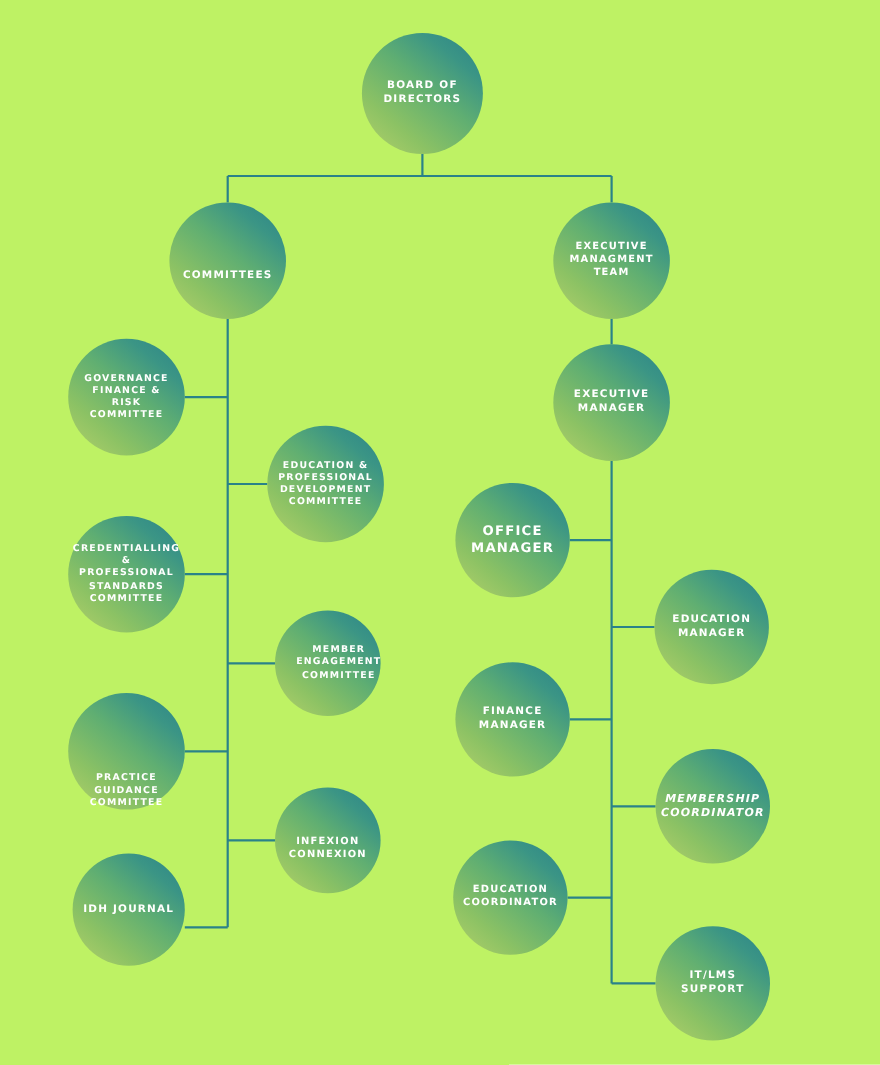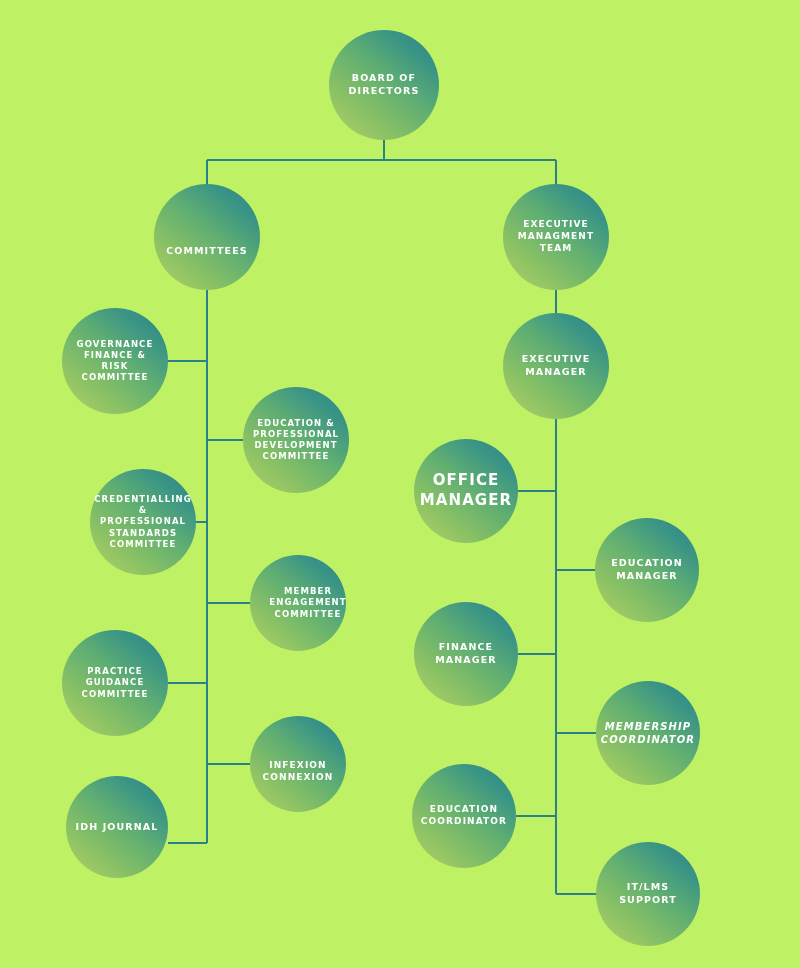--- a/index.html
+++ b/index.html
@@ -81,27 +81,27 @@
       <div class="node" style="left: 503px; top: 184px; width: 106px; height: 106px;">
         <div class="node-label" style="font-size: 9px;">EXECUTIVE
 MANAGMENT
 TEAM</div>
       </div>
       <div class="node" style="left: 62px; top: 308px; width: 106px; height: 106px;">
         <div class="node-label" style="font-size: 8.5px;">GOVERNANCE
 FINANCE &amp; RISK
 COMMITTEE</div>
       </div>
-      <div class="node" style="left: 62px; top: 469px; width: 106px; height: 106px; margin-left: 28px;">
+      <div class="node" style="left: 62px; top: 469px; width: 106px; height: 106px;">
         <div class="node-label" style="font-size: 8.5px;">CREDENTIALLING
 &amp; PROFESSIONAL
 STANDARDS
 COMMITTEE</div>
       </div>
-      <div class="node" style="left: 62px; top: 630px; width: 106px; height: 106px;">
+      <div class="node" style="left: 62px; top: 630px; width: 106px; height: 106px; align-items: flex-end;">
         <div class="node-label" style="font-size: 8.5px;">PRACTICE
 GUIDANCE
 COMMITTEE</div>
       </div>
       <div class="node" style="left: 66px; top: 776px; width: 102px; height: 102px; align-items: center;">
         <div class="node-label" style="font-size: 9.5px;">IDH JOURNAL</div>
       </div>
       <div class="node" style="left: 243px; top: 387px; width: 106px; height: 106px;">
         <div class="node-label" style="font-size: 8.5px;">EDUCATION &amp;
 PROFESSIONAL
@@ -115,21 +115,21 @@
       </div>
       <div class="node" style="left: 250px; top: 716px; width: 96px; height: 96px;">
         <div class="node-label" style="font-size: 9px; margin-top: 16px;">INFEXION
 CONNEXION</div>
       </div>
       <div class="node" style="left: 503px; top: 313px; width: 106px; height: 106px;">
         <div class="node-label" style="font-size: 9.5px;">EXECUTIVE
 MANAGER</div>
       </div>
       <div class="node" style="left: 414px; top: 439px; width: 104px; height: 104px;">
-        <div class="node-label" style="font-size: 15px;">OFFICE
+        <div class="node-label" style="font-size: 12px;">OFFICE
 MANAGER</div>
       </div>
       <div class="node" style="left: 414px; top: 602px; width: 104px; height: 104px;">
         <div class="node-label" style="font-size: 9.5px;">FINANCE
 MANAGER</div>
       </div>
       <div class="node" style="left: 412px; top: 764px; width: 104px; height: 104px;">
         <div class="node-label" style="font-size: 9px;">EDUCATION
 COORDINATOR</div>
       </div>

